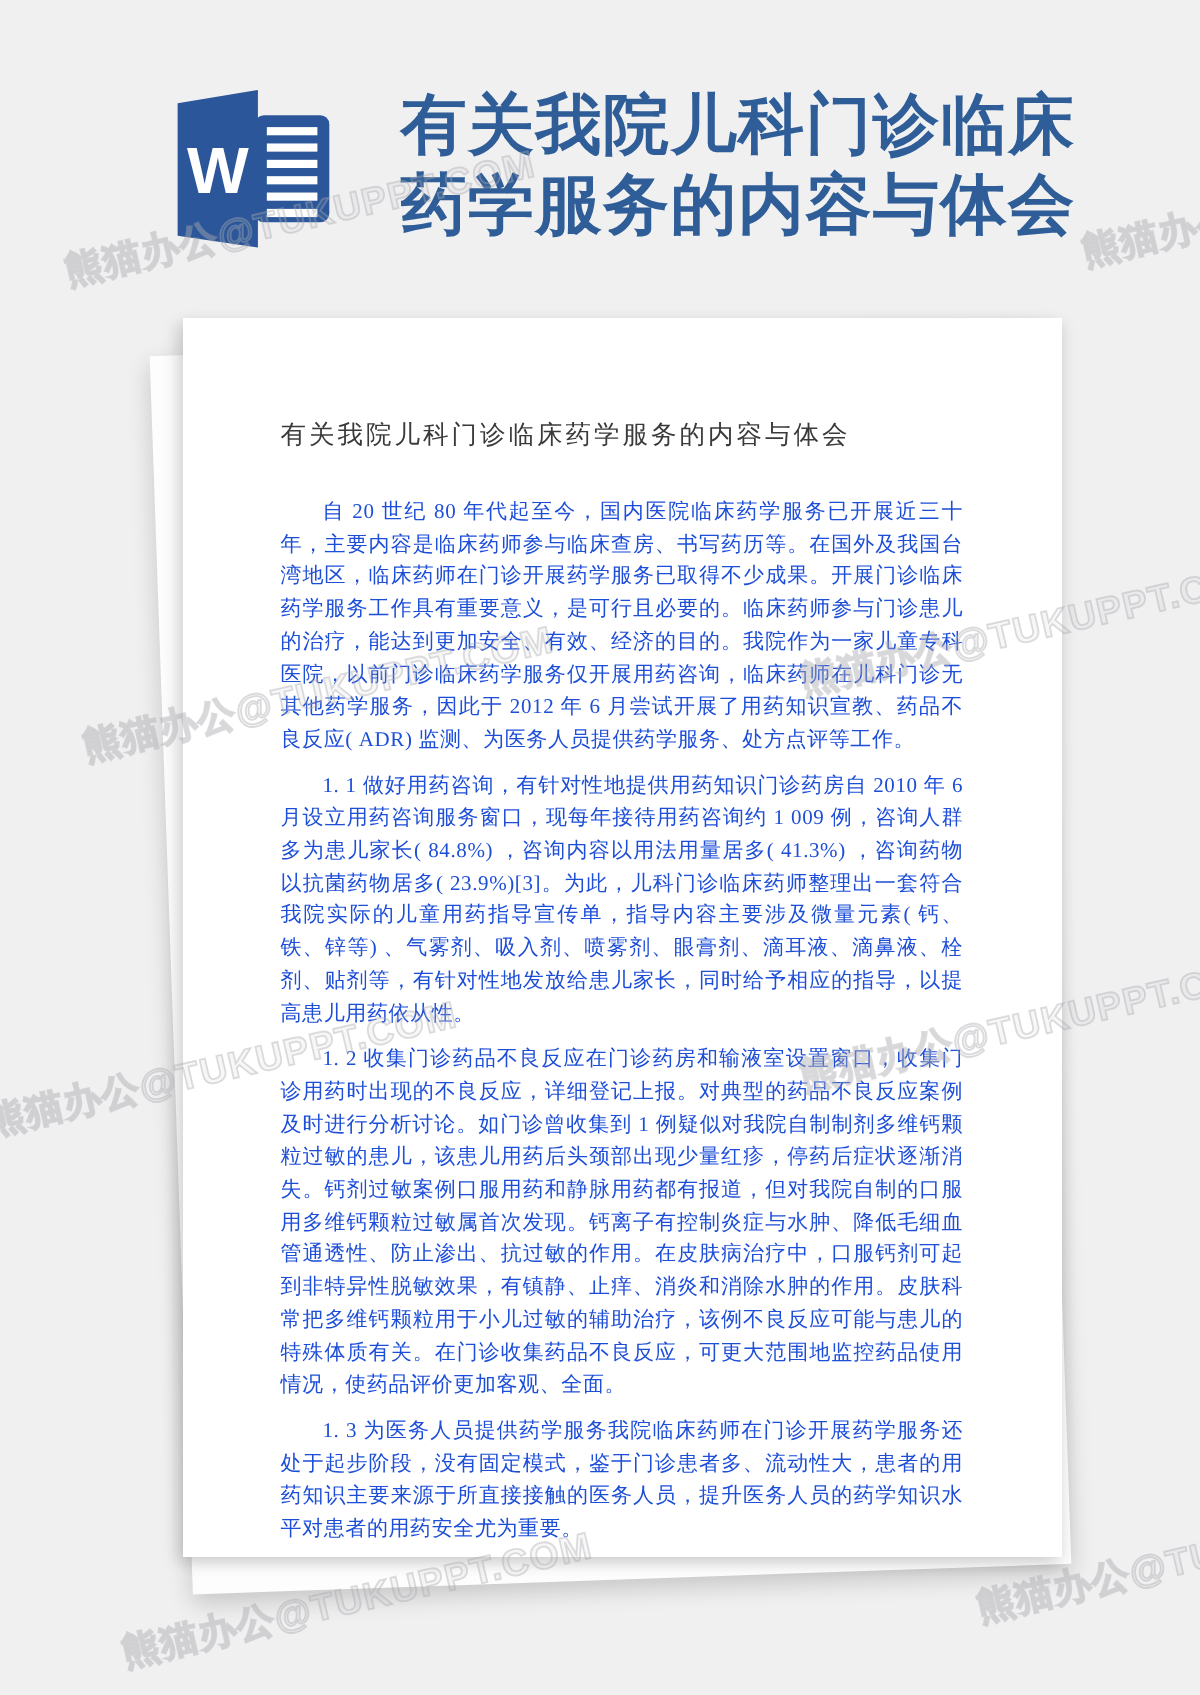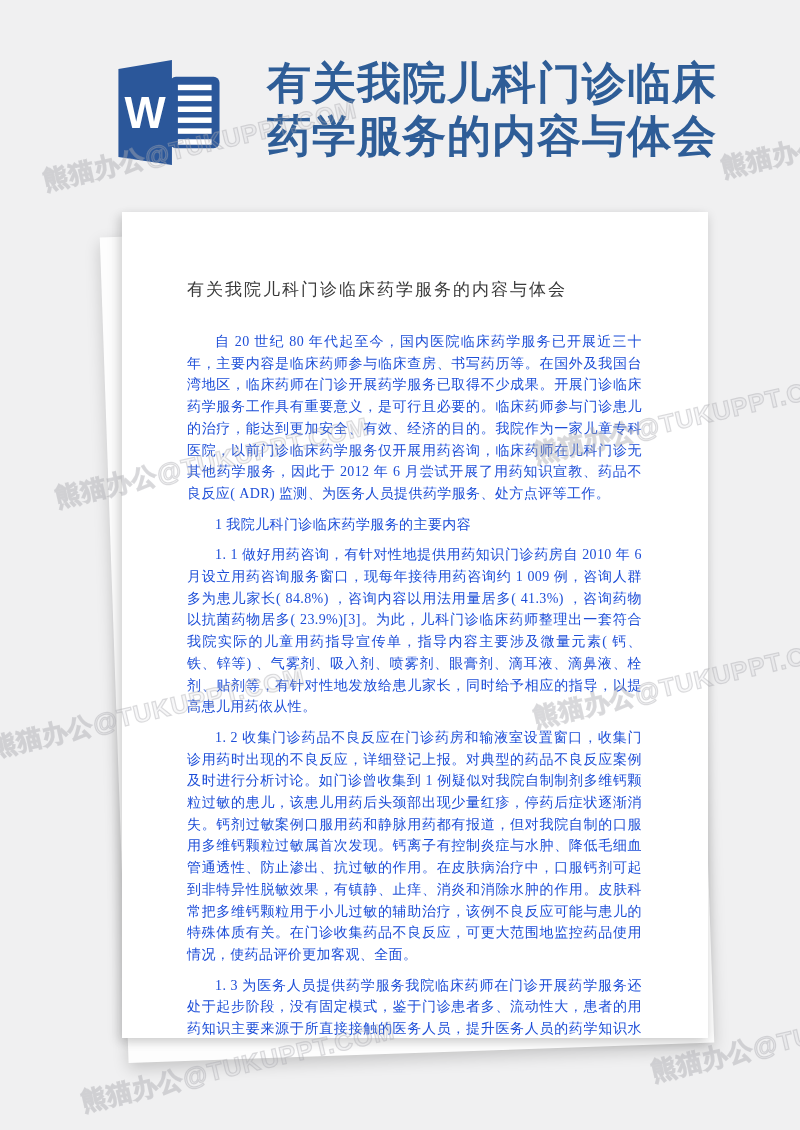--- a/index.html
+++ b/index.html
@@ -122,21 +122,20 @@
     <div>药学服务的内容与体会</div>
   </div>
 </div>
 
 <div class="page-back"></div>
 
 <div class="page-front">
   <h1 class="doc-title">有关我院儿科门诊临床药学服务的内容与体会</h1>
   <div class="doc-body">
       <p>自 20 世纪 80 年代起至今，国内医院临床药学服务已开展近三十年，主要内容是临床药师参与临床查房、书写药历等。在国外及我国台湾地区，临床药师在门诊开展药学服务已取得不少成果。开展门诊临床药学服务工作具有重要意义，是可行且必要的。临床药师参与门诊患儿的治疗，能达到更加安全、有效、经济的目的。我院作为一家儿童专科医院，以前门诊临床药学服务仅开展用药咨询，临床药师在儿科门诊无其他药学服务，因此于 2012 年 6 月尝试开展了用药知识宣教、药品不良反应( ADR) 监测、为医务人员提供药学服务、处方点评等工作。</p>
-      <p>1 我院儿科门诊临床药学服务的主要内容</p>
       <p>1. 1 做好用药咨询，有针对性地提供用药知识门诊药房自 2010 年 6 月设立用药咨询服务窗口，现每年接待用药咨询约 1 009 例，咨询人群多为患儿家长( 84.8%) ，咨询内容以用法用量居多( 41.3%) ，咨询药物以抗菌药物居多( 23.9%)[3]。为此，儿科门诊临床药师整理出一套符合我院实际的儿童用药指导宣传单，指导内容主要涉及微量元素( 钙、铁、锌等) 、气雾剂、吸入剂、喷雾剂、眼膏剂、滴耳液、滴鼻液、栓剂、贴剂等，有针对性地发放给患儿家长，同时给予相应的指导，以提高患儿用药依从性。</p>
       <p>1. 2 收集门诊药品不良反应在门诊药房和输液室设置窗口，收集门诊用药时出现的不良反应，详细登记上报。对典型的药品不良反应案例及时进行分析讨论。如门诊曾收集到 1 例疑似对我院自制制剂多维钙颗粒过敏的患儿，该患儿用药后头颈部出现少量红疹，停药后症状逐渐消失。钙剂过敏案例口服用药和静脉用药都有报道，但对我院自制的口服用多维钙颗粒过敏属首次发现。钙离子有控制炎症与水肿、降低毛细血管通透性、防止渗出、抗过敏的作用。在皮肤病治疗中，口服钙剂可起到非特异性脱敏效果，有镇静、止痒、消炎和消除水肿的作用。皮肤科常把多维钙颗粒用于小儿过敏的辅助治疗，该例不良反应可能与患儿的特殊体质有关。在门诊收集药品不良反应，可更大范围地监控药品使用情况，使药品评价更加客观、全面。</p>
       <p>1. 3 为医务人员提供药学服务我院临床药师在门诊开展药学服务还处于起步阶段，没有固定模式，鉴于门诊患者多、流动性大，患者的用药知识主要来源于所直接接触的医务人员，提升医务人员的药学知识水平对患者的用药安全尤为重要。</p>
     </div>
 </div>
 
 <div class="wm wm1">熊猫办公@TUKUPPT.COM</div>
 <div class="wm wm2">熊猫办公@TUKUPPT.COM</div>
 <div class="wm wm3">熊猫办公@TUKUPPT.COM</div>
 <div class="wm wm4">熊猫办公@TUKUPPT.COM</div>

